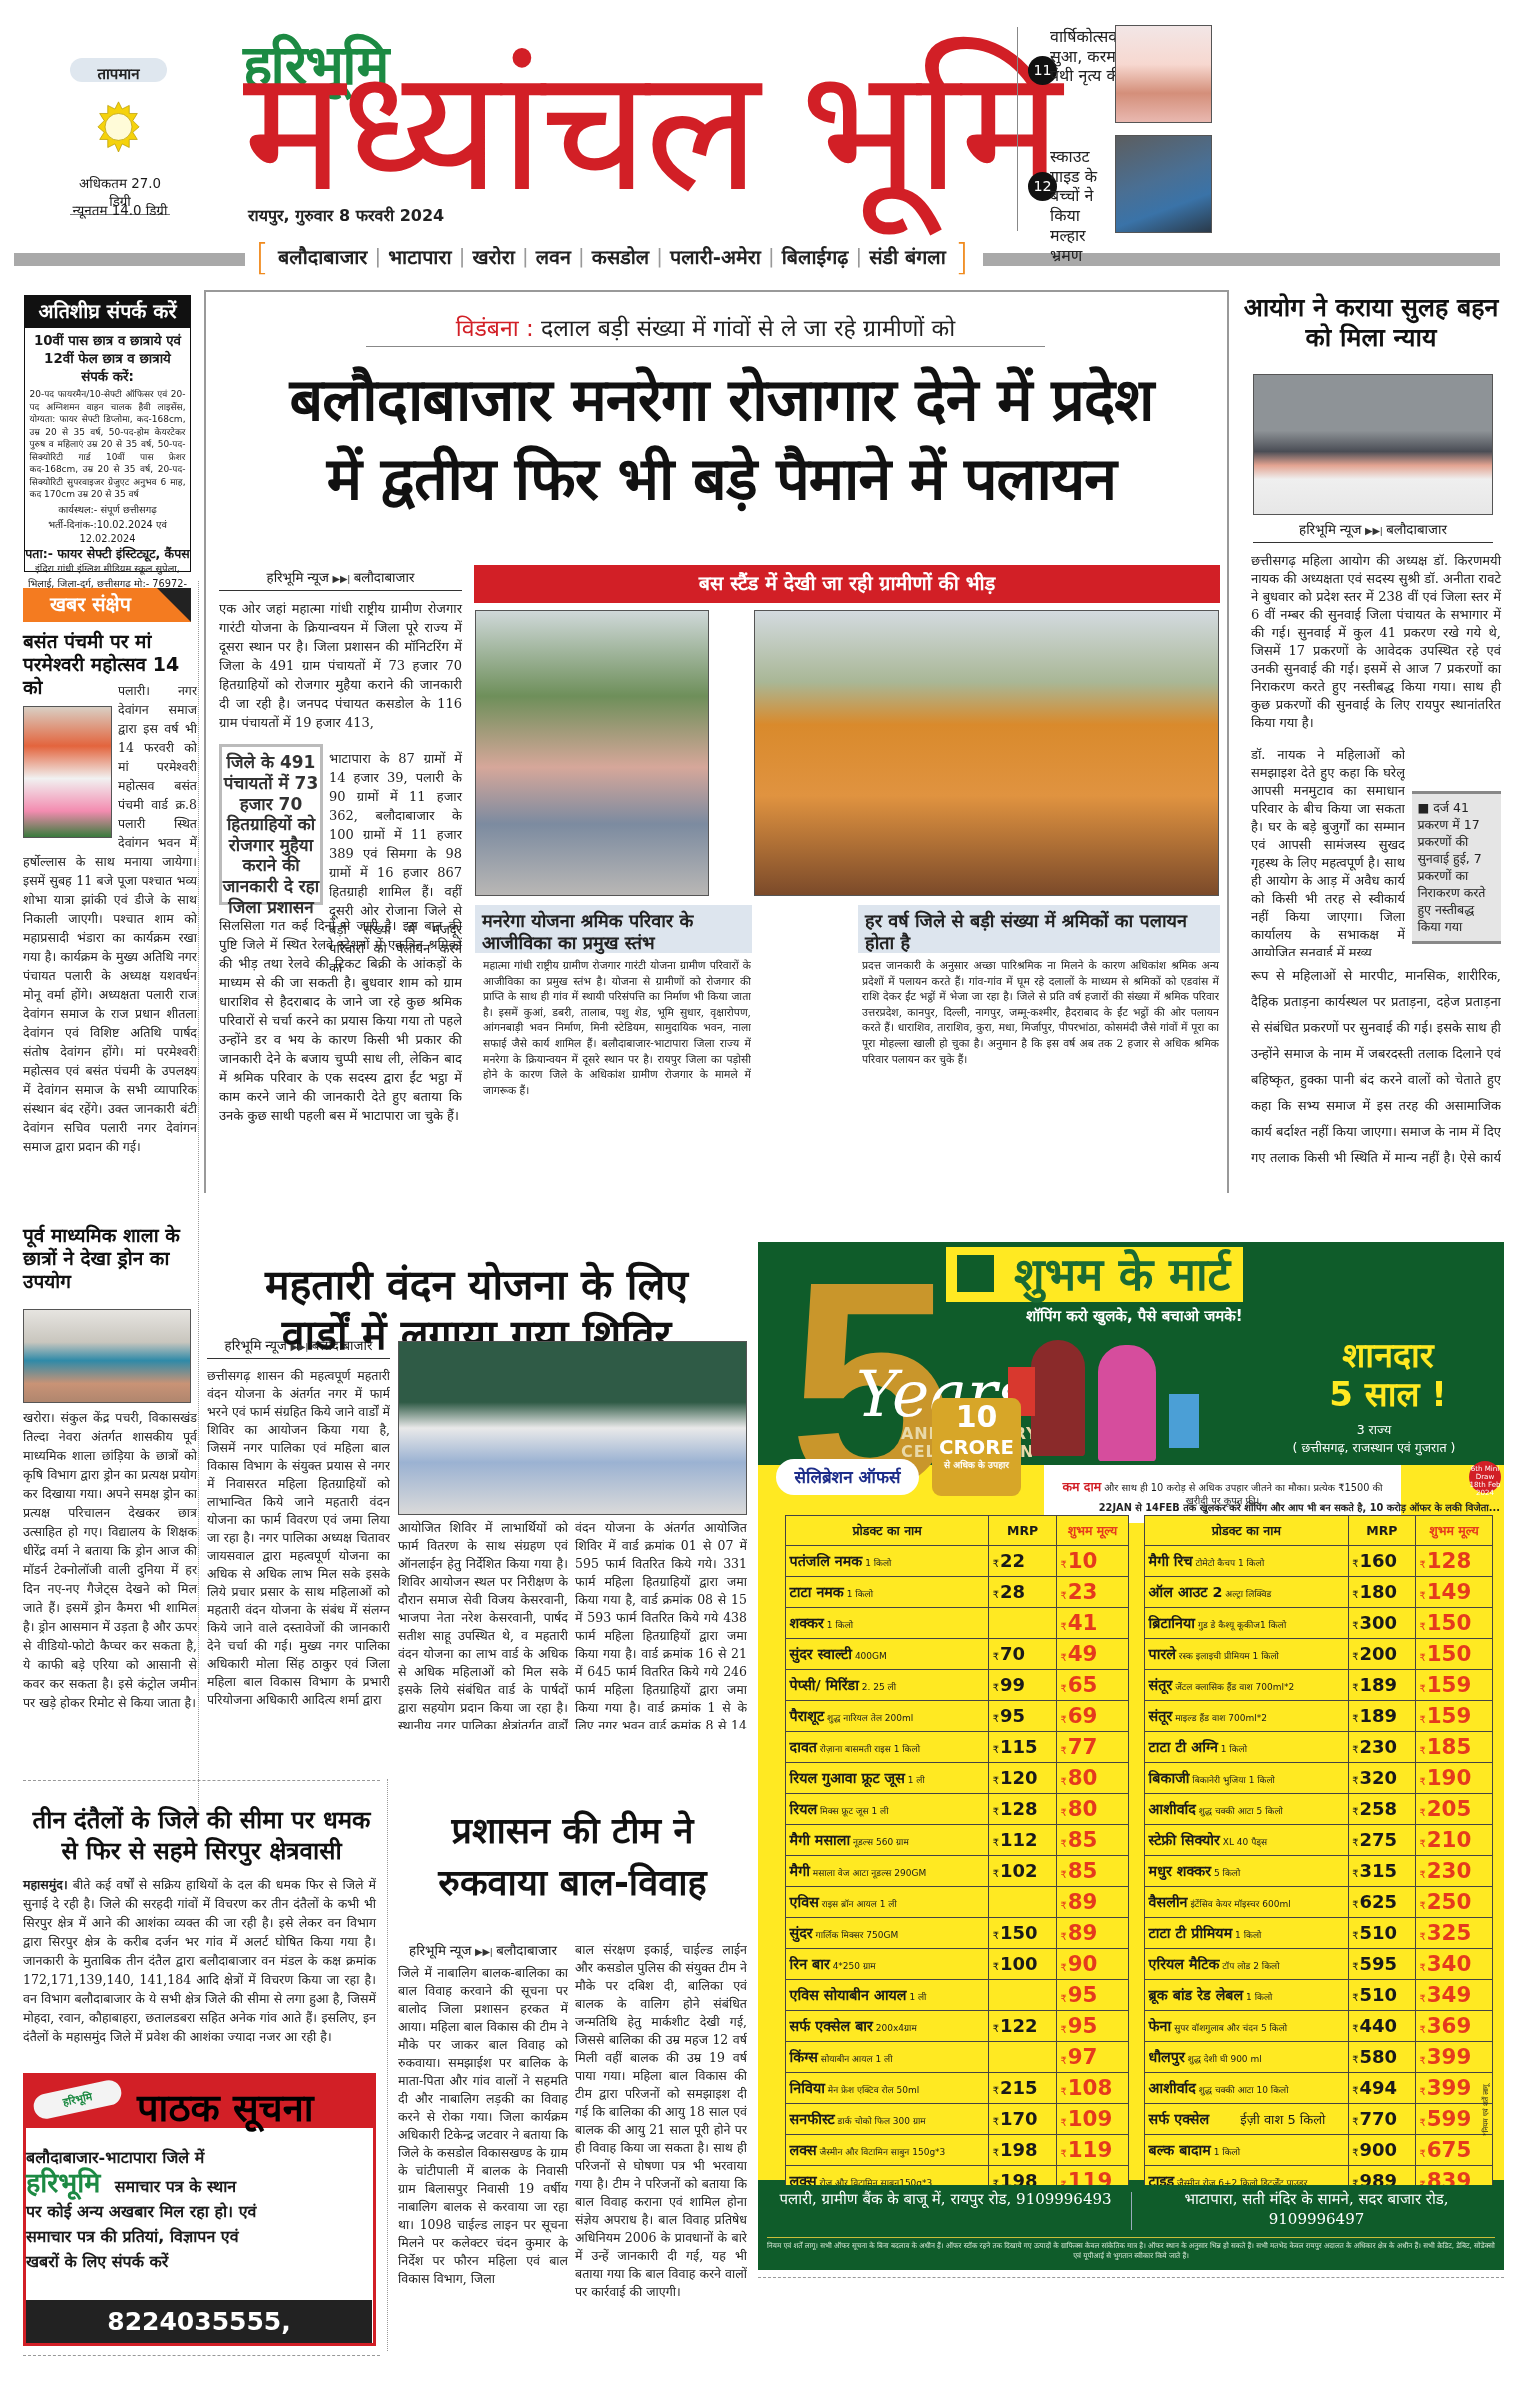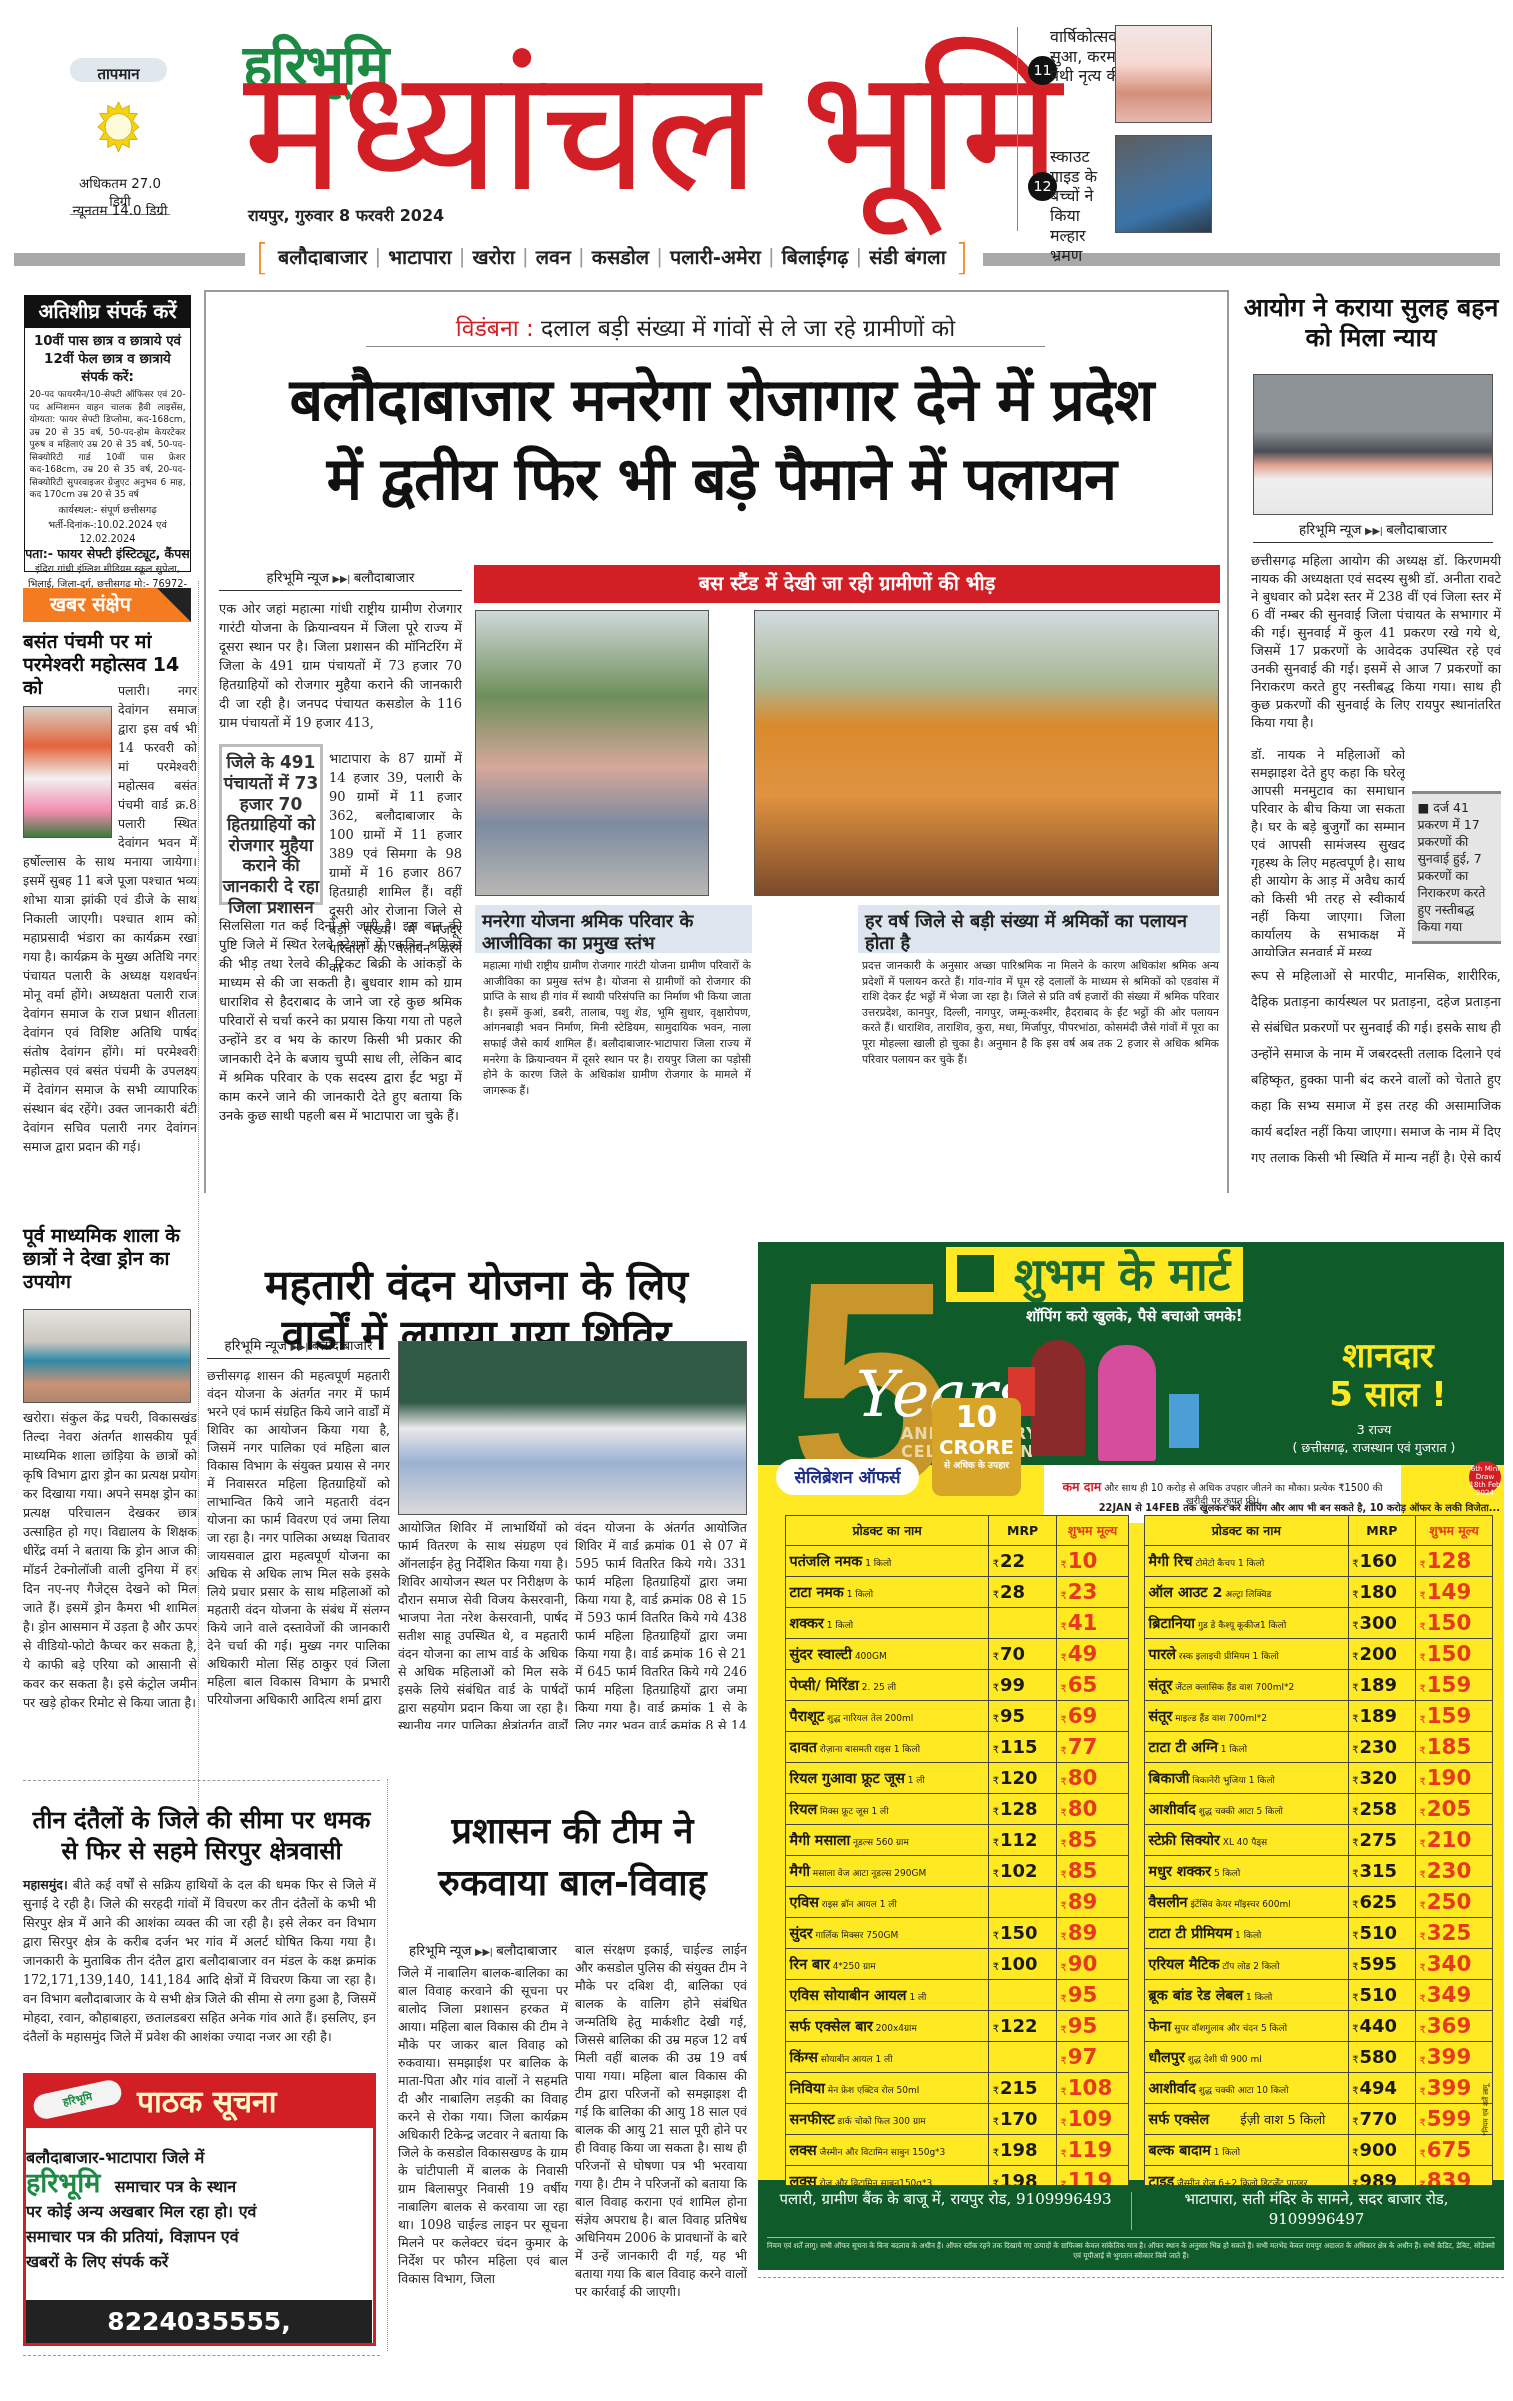--- a/index.html
+++ b/index.html
@@ -71,21 +71,21 @@
 .pt .mrp{font-size:18px;font-weight:bold;text-align:left}
 .pt .sp{font-size:21.4px;font-weight:900;color:#e53a1d}
 .pt .rs{font-size:9.8px;font-weight:normal;margin-right:0.9px}
 .ad .foot{position:absolute;left:0;top:943px;width:746px;height:85px;background:#0f5c2a}
 .ad .addr{position:absolute;top:5.4px;width:357px;text-align:center;color:#fff;font-size:15px;line-height:19.7px;font-family:"DejaVu Serif",serif}
 .ad .tnc{position:absolute;left:9px;top:52px;width:728px;text-align:center;color:#d9ead9;font-size:7.1px;line-height:10.7px;border-top:0.9px solid #cbbd3a;padding-top:2.7px}
 .ad .vert{position:absolute;left:722px;top:894px;font-size:7.1px;transform:rotate(-90deg);transform-origin:left top;color:#222;white-space:nowrap}
 
 .notice{position:absolute;left:23px;top:2073px;width:353px;height:273px;border:3.6px solid #d21f26;background:#fff}
 .notice .top{height:52px;background:#d21f26;position:relative}
-.notice .top span{position:absolute;left:111px;top:3.6px;font-size:30px;font-weight:900;color:#fef9c3}
+.notice .top span{position:absolute;left:111px;top:3.6px;font-size:38px;font-weight:900;color:#000000}
 .notice .roll{position:absolute;left:7.1px;top:10.7px;width:89px;height:25px;background:#f3f3f3;border-radius:12.5px;transform:rotate(-12deg);color:#1c8a43;font-size:10.7px;font-weight:bold;text-align:center;line-height:25px}
 .notice .txt{text-align:left;font-size:16px;font-weight:bold;line-height:25px;padding-top:17px}
 .notice .hb{color:#1c8a43;font-size:27px;font-weight:900;margin-right:14.3px}
 .notice .phone{position:absolute;left:0;bottom:0;width:346px;height:43px;background:#222;color:#fff;font-size:25px;font-weight:900;text-align:center;line-height:43px}
 </style>
 </head>
 <body>
 
 <div>
   <div class="temp-pill">तापमान</div>

